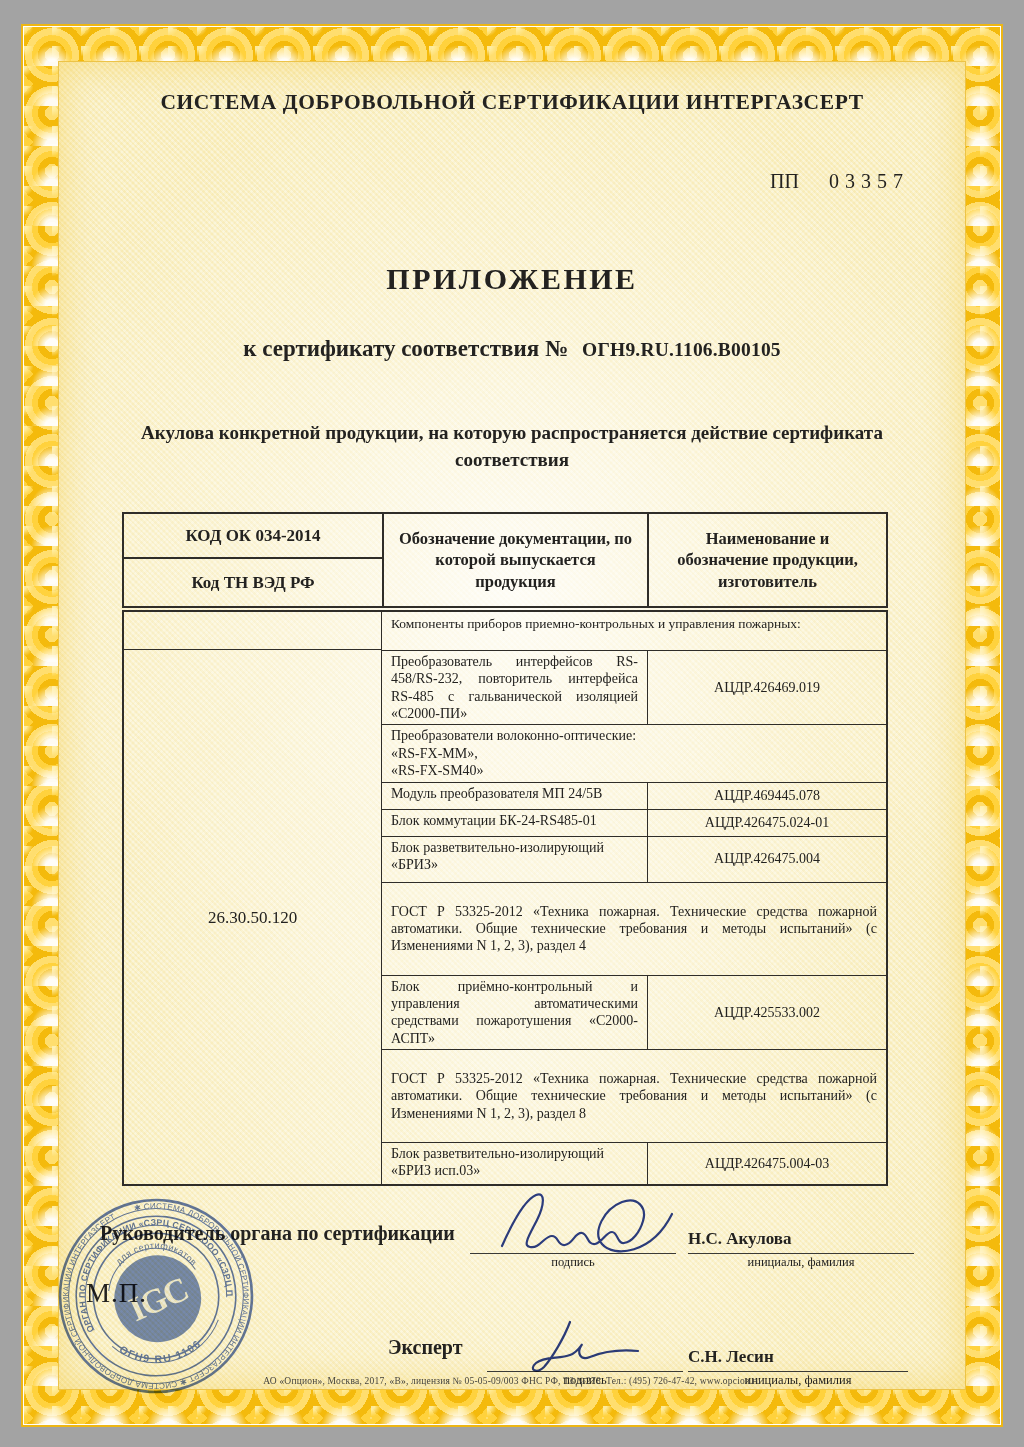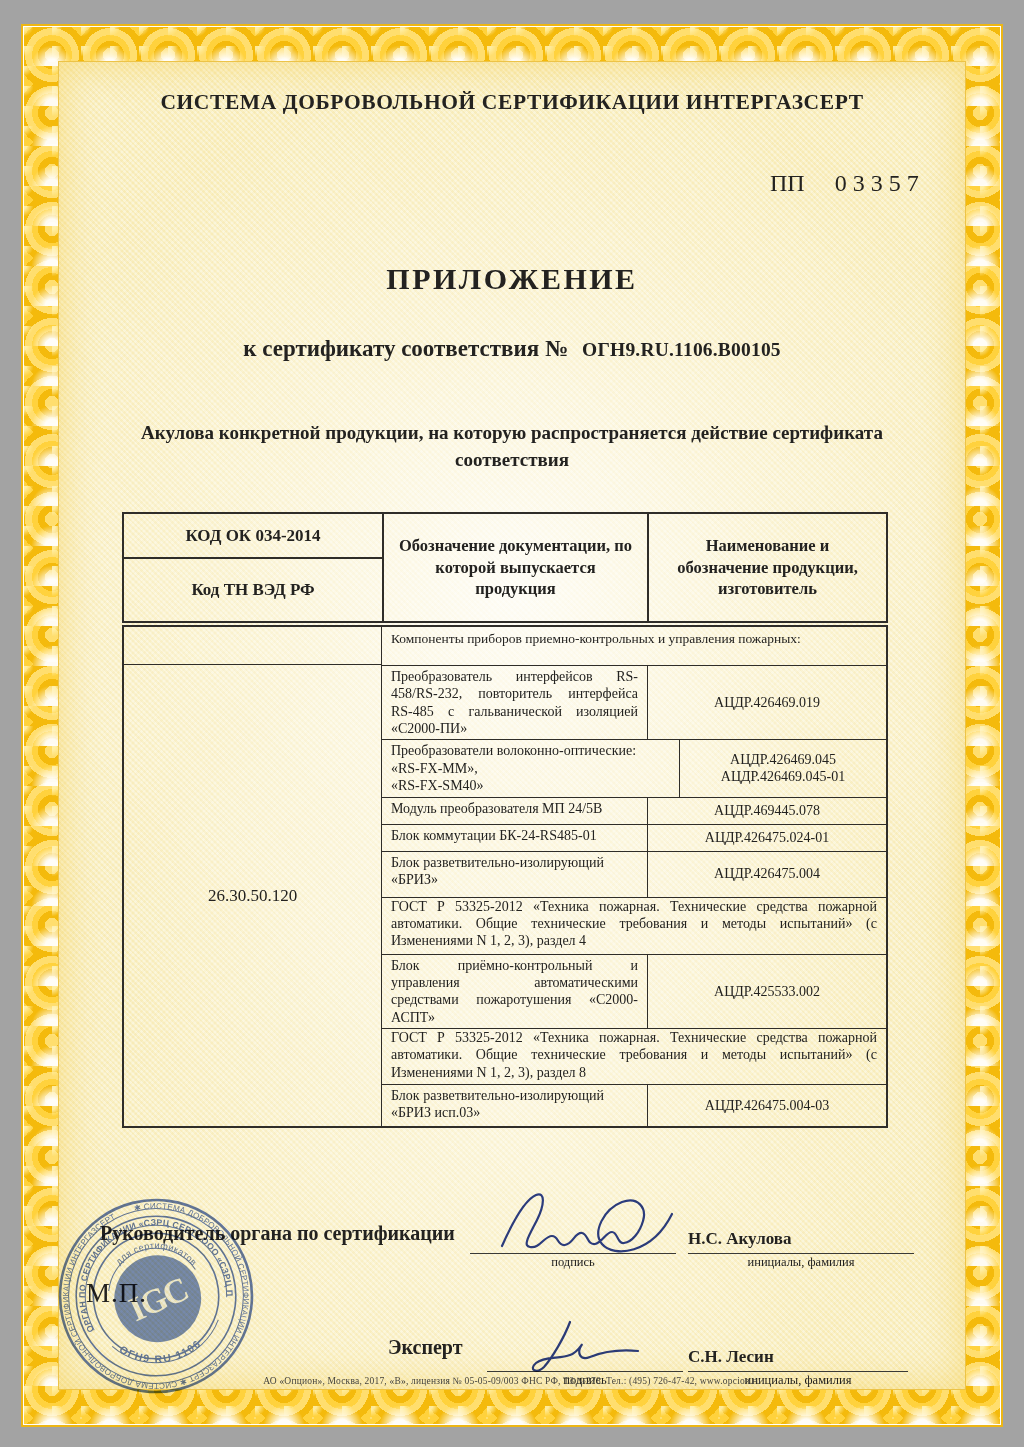--- a/index.html
+++ b/index.html
@@ -18,52 +18,52 @@
     background-color:#faf3d2;
     background-image:
       radial-gradient(circle at 50% 40%, rgba(255,255,255,.85) 0%, rgba(255,255,255,.35) 30%, rgba(255,255,255,0) 58%),
       radial-gradient(circle at 50% 75%, rgba(255,255,255,.5) 0%, rgba(255,255,255,0) 40%),
       repeating-linear-gradient(45deg, rgba(240,203,70,.14) 0 2px, rgba(255,252,235,.12) 2px 4px),
       repeating-linear-gradient(-45deg, rgba(240,203,70,.09) 0 2px, rgba(255,252,235,.09) 2px 4px);
     border:1px solid #ecc348;box-shadow:0 0 38px rgba(243,196,36,.45) inset;}
   
   .sys-title{position:absolute;left:60px;right:60px;top:90px;text-align:center;
     font-weight:bold;font-size:21.5px;letter-spacing:.6px;}
-  .serial{position:absolute;left:770px;top:170px;font-size:24px;}
+  .serial{position:absolute;left:770px;top:170px;font-size:20px;}
   .serial .num{margin-left:30px;letter-spacing:6px;}
   .doc-title{position:absolute;left:0;right:0;top:262px;text-align:center;
     font-weight:bold;font-size:30px;letter-spacing:2.5px;}
   .subtitle{position:absolute;left:0;right:0;top:336px;text-align:center;font-weight:bold;}
   .subtitle .lbl{font-size:23px;}
   .subtitle .cert-no{font-size:19.5px;margin-left:14px;letter-spacing:.2px;}
   .desc{position:absolute;left:97px;right:97px;top:420px;text-align:center;
     font-weight:bold;font-size:19px;line-height:1.42;}
   
   .tbl{position:absolute;left:122px;top:512px;width:766px;font-size:14px;line-height:1.24;}
   .tbl *{box-sizing:border-box;}
-  .tbl-head{display:grid;grid-template-columns:258px 265px 1fr;height:111px;
+  .tbl-head{display:grid;grid-template-columns:258px 265px 1fr;height:96px;
     border:2px solid #2f2d29;margin-bottom:2px;}
   .th{font-weight:bold;text-align:center;}
   .th.c2,.th.c3{border-left:2px solid #2f2d29;display:flex;align-items:center;justify-content:center;
     font-size:16.5px;line-height:1.3;padding:2px 10px;}
   .th.c1{display:flex;flex-direction:column;font-size:17px;}
   .th-top{height:45px;border-bottom:2px solid #2f2d29;display:flex;align-items:center;justify-content:center;}
   .th-bot{flex:1;display:flex;align-items:center;justify-content:center;}
   .tbl-body{display:grid;grid-template-columns:258px 1fr;border:2px solid #2f2d29;}
   .left-col{border-right:1.5px solid #2f2d29;display:flex;flex-direction:column;}
   .left-empty{height:38px;border-bottom:1.5px solid #2f2d29;}
   .left-code{flex:1;display:flex;align-items:center;justify-content:center;font-size:17px;}
   #rows > div{border-top:1.5px solid #2f2d29;font-family:Liberation Serif, serif;}
   #rows > div:first-child{border-top:none;}
   .row.group{padding:4px 9px;font-size:13.5px;}
   .row.product{display:grid;grid-template-columns:265px 1fr;}
   .cell-name{padding:2px 9px;text-align:justify;white-space:pre-line;}
   .cell-doc{border-left:1.5px solid #2f2d29;display:flex;align-items:center;justify-content:center;
     text-align:center;white-space:pre-line;padding:2px 20px;}
-  .row.span-row{padding:0 9px;text-align:justify;}
+  .row.span-row{padding:20px 9px;text-align:justify;}
   #rows > :nth-child(1){min-height:38px;} #rows > :nth-child(2){min-height:54px;}
   #rows > :nth-child(3){min-height:56px;gap:32px;} #rows > :nth-child(4){min-height:27px;}
   #rows > :nth-child(5){min-height:27px;} #rows > :nth-child(6){min-height:46px;}
   #rows > :nth-child(7){min-height:57px;} #rows > :nth-child(8){min-height:55px;}
   #rows > :nth-child(9){min-height:56px;} #rows > :nth-child(10){min-height:42px;}
   .manu{grid-column:1/3;border-top:1.5px solid #2f2d29;padding:5px 9px;font-size:13.5px;min-height:44px;}
   
   .sig-label{position:absolute;font-weight:bold;font-size:20px;}
   .head-label{left:100px;top:1222px;}
   .expert-label{left:388px;top:1336px;}
@@ -121,22 +121,20 @@
       <div id="rows">
         <div class="row group">Компоненты приборов приемно-контрольных и управления пожарных:</div>
       <div class="row product">
             <div class="cell-name">Преобразователь интерфейсов RS-458/RS-232, повторитель интерфейса RS-485 с гальванической изоляцией «С2000-ПИ»</div>
             <div class="cell-doc">АЦДР.426469.019</div>
           </div>
           <div class="row product">
             <div class="cell-name">Преобразователи волоконно-оптические:
 «RS-FX-MM»,
 «RS-FX-SM40»</div>
-            <div class="cell-doc">АЦДР.426469.045
-АЦДР.426469.045-01</div>
           </div>
           <div class="row product">
             <div class="cell-name">Модуль преобразователя МП 24/5В</div>
             <div class="cell-doc">АЦДР.469445.078</div>
           </div>
           <div class="row product">
             <div class="cell-name">Блок коммутации БК-24-RS485-01</div>
             <div class="cell-doc">АЦДР.426475.024-01</div>
           </div>
           <div class="row product">

